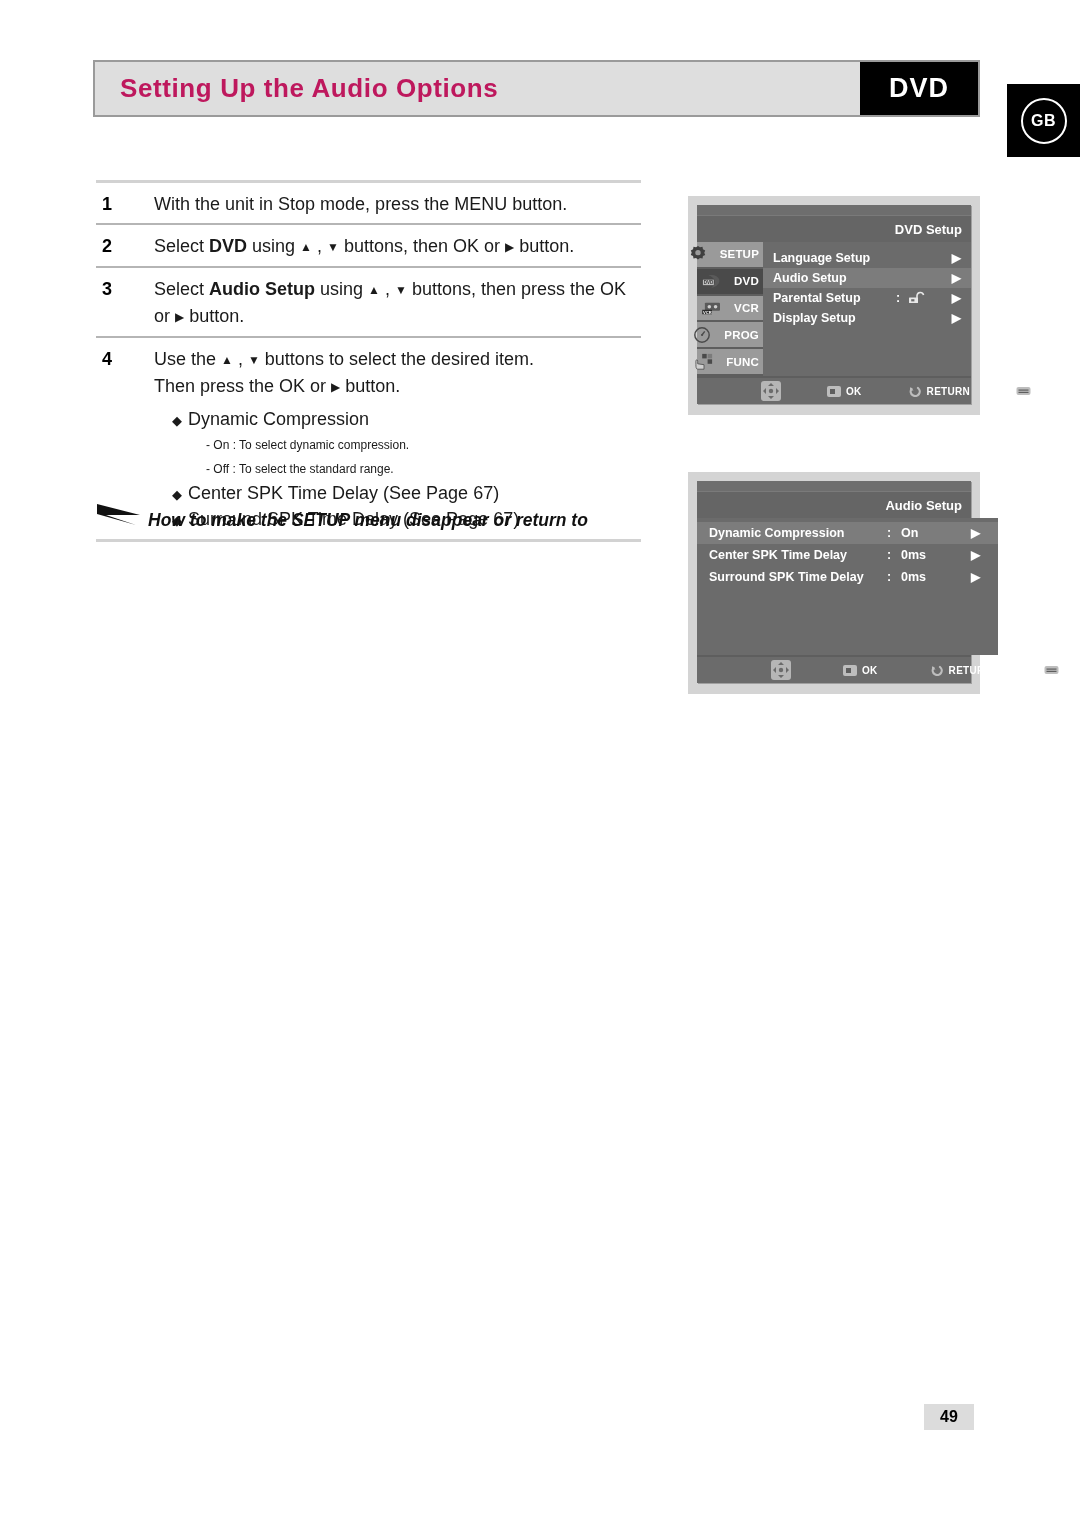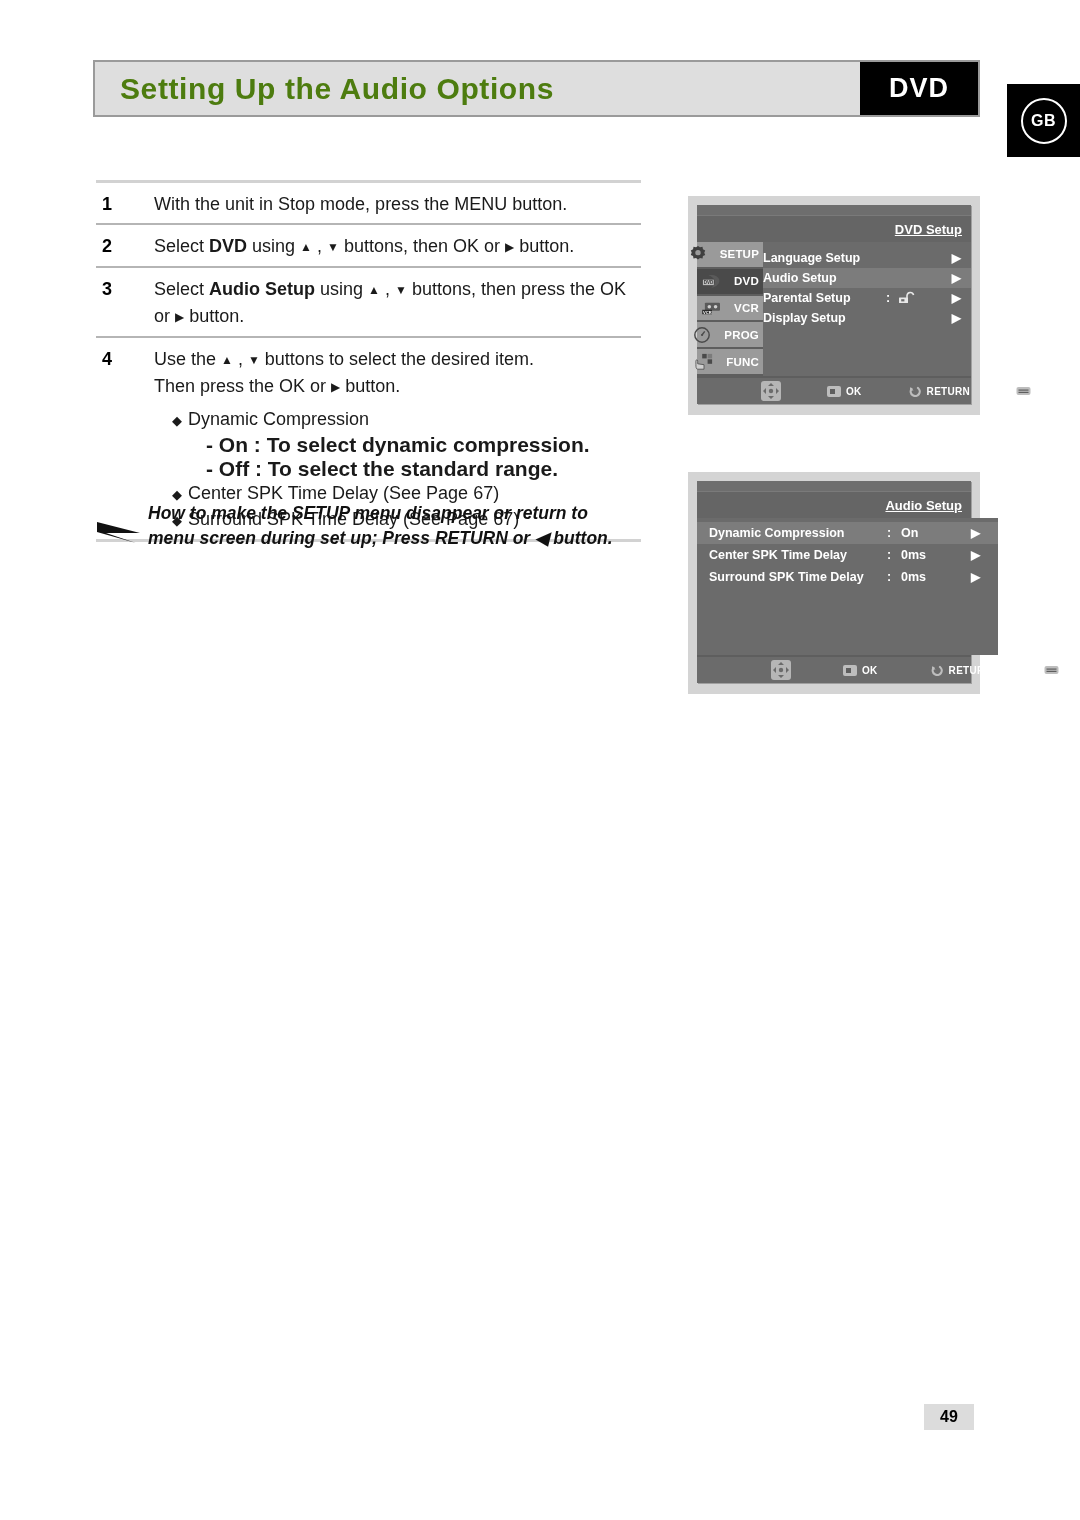--- a/index.html
+++ b/index.html
@@ -30,24 +30,24 @@
     flex: 1 1 auto;
     background: #dedede;
     border: 2px solid #9a9a9a;
     border-right: none;
     display: flex;
     align-items: center;
     padding-left: 25px;
     box-sizing: border-box;
   }
   .header-title-box .title-text {
-    font-size: 30px;
+    font-size: 26px;
     font-weight: bold;
     letter-spacing: 0.6px;
-    color: #4d7c0f;
+    color: #be185d;
   }
   .header-badge-box {
     width: 120px;
     background: #000;
     border: 2px solid #9a9a9a;
     border-left: none;
     display: flex;
     align-items: center;
     justify-content: center;
     box-sizing: border-box;
@@ -126,24 +126,23 @@
   .glyph { font-size: 12px; vertical-align: 1px; letter-spacing: 0; }
 
   .bullets { margin-top: 7px; }
   .bullet-line {
     font-size: 18px;
     line-height: 25px;
     padding-left: 18px;
   }
   .bullet-line .dia { font-size: 13px; margin-right: 6px; }
   .sub-line {
-    font-size: 21px;
+    font-size: 12px;
     line-height: 24px;
     padding-left: 52px;
-    font-weight: bold;
   }
 
   
   .note {
     position: absolute;
     left: 96px;
     top: 501px;
     width: 560px;
     display: flex;
     align-items: flex-end;
@@ -189,21 +188,20 @@
     display: flex;
     align-items: center;
     justify-content: flex-end;
     padding-right: 9px;
     flex: 0 0 auto;
   }
   .osd-title {
     color: #ffffff;
     font-size: 13px;
     font-weight: bold;
-    text-decoration: underline;
   }
   .osd-main {
     flex: 1 1 auto;
     display: flex;
     min-height: 0;
   }
 
   
   .osd-sidebar {
     width: 66px;
@@ -242,20 +240,21 @@
   
   .osd-panel {
     flex: 1 1 auto;
     background: #6b6b6b;
     padding: 6px 0 0 0;
   }
   .menu-row {
     height: 20px;
     display: flex;
     align-items: center;
+    padding-left: 10px;
     padding-right: 10px;
     color: #ffffff;
     font-size: 12.5px;
     font-weight: bold;
   }
   .menu-row.hl { background: #7c7c7c; }
   .menu-row .mr-label { width: 118px; flex: 0 0 118px; }
   .menu-row .mr-colon { width: 14px; flex: 0 0 14px; text-align: center; }
   .menu-row .mr-val { flex: 1 1 auto; display: flex; align-items: center; }
   .menu-row .mr-arrow { margin-left: auto; font-size: 12px; color: #fff; }
@@ -380,21 +379,20 @@
 </div>
 
 <div class="note">
   <div class="note-arrow">
     <svg width="46" height="26" viewBox="0 0 46 26" aria-hidden="true">
       <path d="M1 1 L44 12 L10 12 L40 22 L1 11 Z" fill="#111"></path>
     </svg>
   </div>
   <div class="note-text">
     <div>How to make the SETUP menu disappear or return to</div>
-    <div><span>menu screen during set up; Press RETURN or </span><span>◀</span><span> button.</span></div>
   </div>
 </div>
 
 <div class="osd" style="left:688px; top:196px; width:292px; height:219px;">
   <div class="osd-inner">
     <div class="osd-topbar"></div>
     <div class="osd-titlebar">
       <span class="osd-title">DVD Setup</span>
     </div>
     <div class="osd-main">

